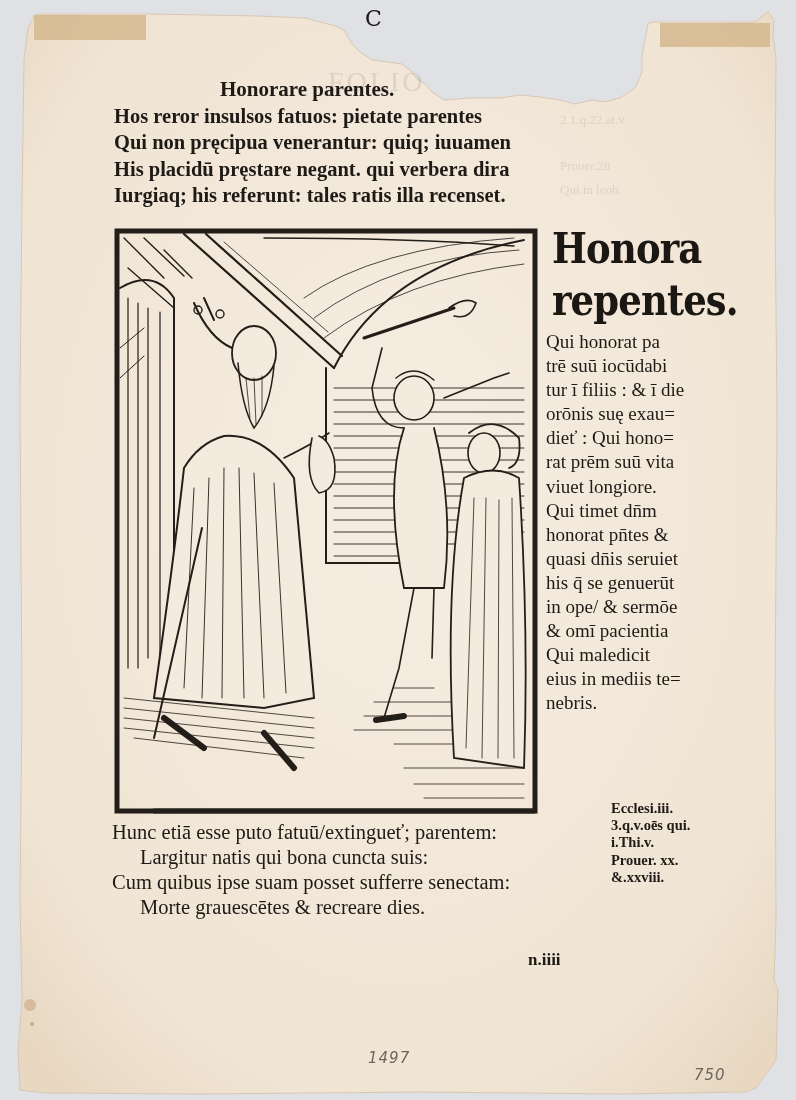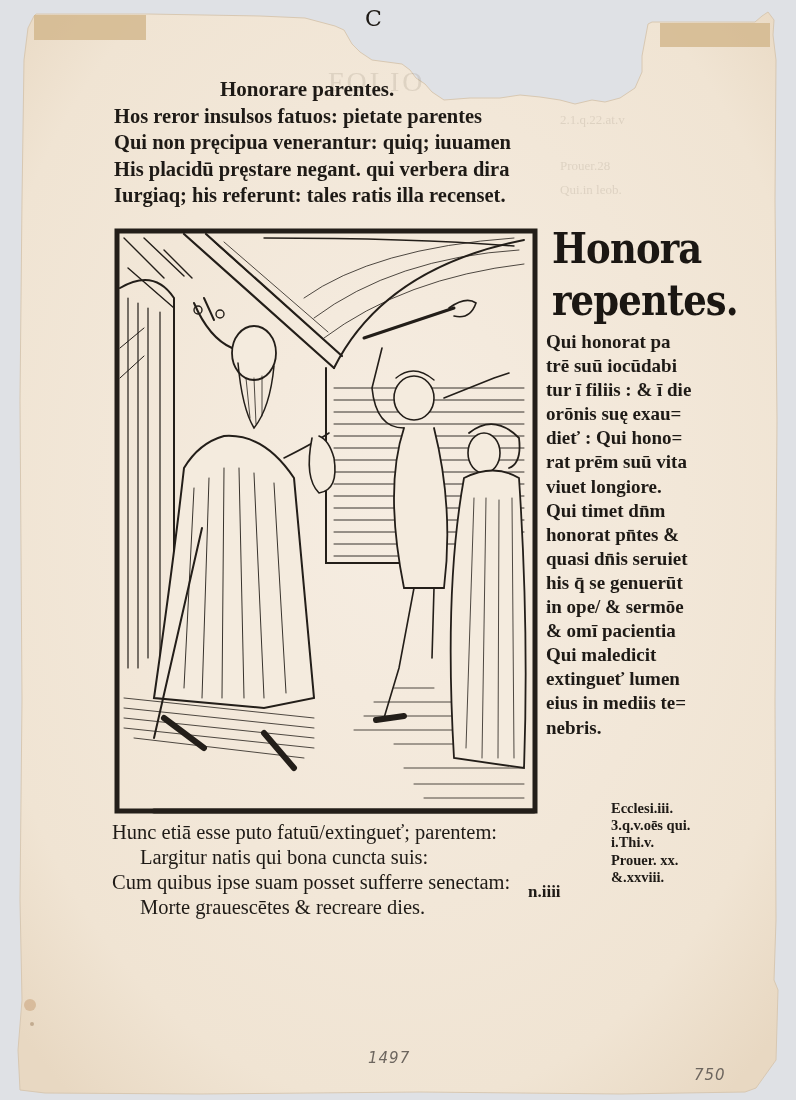--- a/index.html
+++ b/index.html
@@ -36,32 +36,32 @@
     .gothic {
       position: absolute; left: 552px; top: 222px;
       font-family: "DejaVu Serif", serif; font-weight: bold;
       font-size: 43px; line-height: 52px; color: #1b1713;
       letter-spacing: -1px;
       transform: scaleX(0.86); transform-origin: left top;
     }
     .side-text {
       position: absolute; left: 546px; top: 330px; width: 190px;
       font-family: "Liberation Serif", serif;
-      font-size: 19px; line-height: 24.1px; color: #1e1a16; font-weight: bold;
+      font-size: 19px; line-height: 24.1px; color: #1e1a16;
     }
     .side-text .l { white-space: nowrap; }
     .verse-bottom {
       position: absolute; left: 112px; top: 820px; width: 490px;
       font-family: "Liberation Serif", serif;
       font-size: 20.5px; line-height: 25px; color: #1e1a16;
     }
     .verse-bottom .l { white-space: nowrap; }
     .verse-bottom .indent { padding-left: 28px; }
     .signature {
-      position: absolute; left: 528px; top: 882px;
+      position: absolute; left: 528px; top: 950px;
       font-family: "Liberation Serif", serif; font-weight: bold;
       font-size: 17px; color: #1e1a16;
     }
     .margin-notes {
       position: absolute; left: 611px; top: 800px;
       font-family: "Liberation Serif", serif;
       font-size: 14.5px; line-height: 17.2px; color: #1e1a16; font-weight: bold;
     }
     .ghost {
       position: absolute; font-family: "Liberation Serif", serif;
@@ -186,21 +186,20 @@
     <div class="l">dieť : Qui hono=</div>
     <div class="l">rat prēm suū vita</div>
     <div class="l">viuet longiore.</div>
     <div class="l">Qui timet dn̄m</div>
     <div class="l">honorat pn̄tes &amp;</div>
     <div class="l">quasi dn̄is seruiet</div>
     <div class="l">his q̄ se genuerūt</div>
     <div class="l">in ope/ &amp; sermōe</div>
     <div class="l">&amp; omī pacientia</div>
     <div class="l">Qui maledicit</div>
-    <div class="l">extingueť lumen</div>
     <div class="l">eius in mediis te=</div>
     <div class="l">nebris.</div>
   </div>
 
   <div class="verse-bottom">
     <div class="l">Hunc etiā esse puto fatuū/extingueť; parentem:</div>
     <div class="l indent">Largitur natis qui bona cuncta suis:</div>
     <div class="l">Cum quibus ipse suam posset sufferre senectam:</div>
     <div class="l indent">Morte grauescētes &amp; recreare dies.</div>
   </div>

